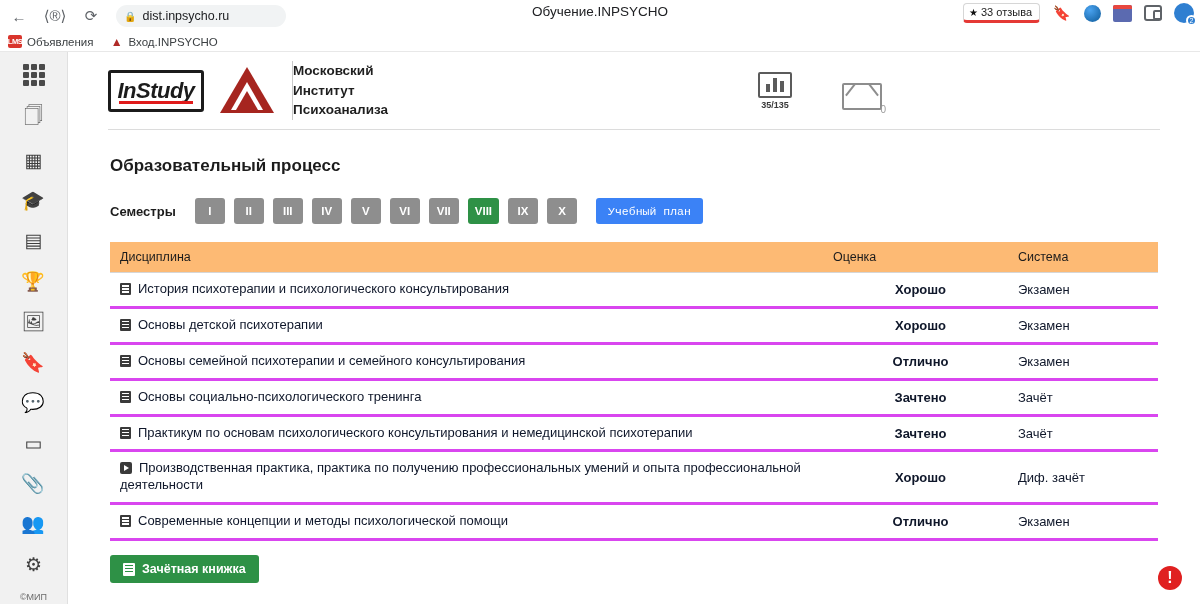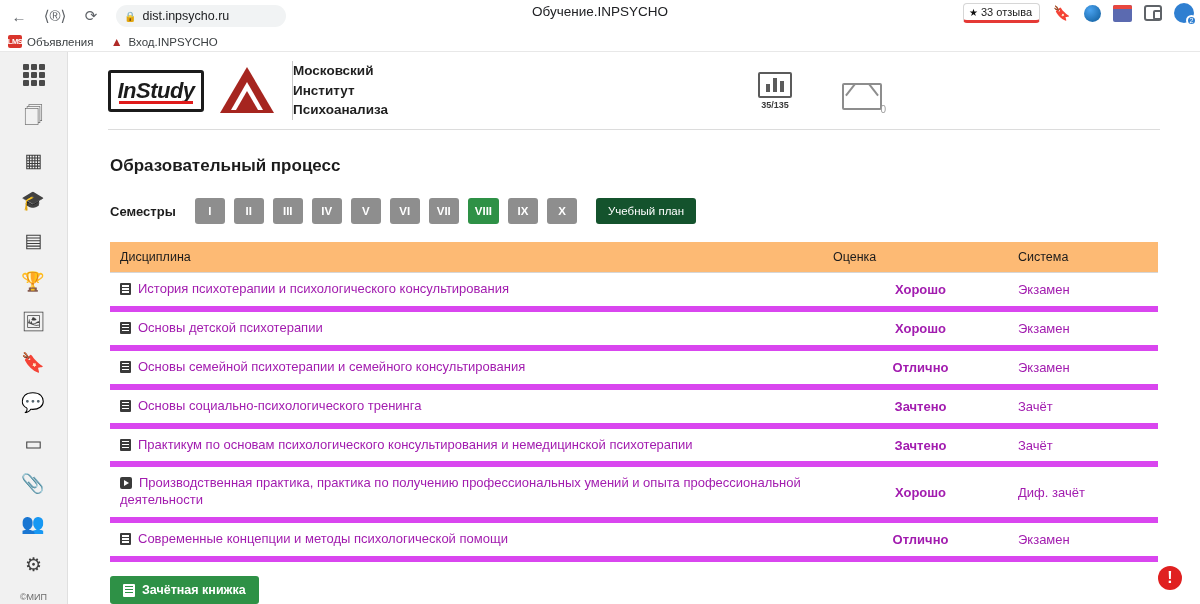--- a/index.html
+++ b/index.html
@@ -294,50 +294,51 @@
     color: #fff;
     border-radius: 3px;
     font-size: 11.5px; font-weight: bold;
     display: flex; align-items: center; justify-content: center;
     cursor: pointer;
     padding: 0 7px;
   }
   .sem-btn.active { background: #2e9146; }
   .plan-btn {
     height: 26px;
-    background: #14532d;
+    background: #3b82f6;
     color: #fff;
     border-radius: 3px;
     font-size: 11.5px;
     display: flex; align-items: center; justify-content: center;
     padding: 0 12px;
     margin-left: 10px;
     cursor: pointer;
+    font-family: Liberation Mono, monospace;
   }
 
   table.disc {
     width: 1048px;
     border-collapse: collapse;
     font-size: 13px;
   }
   table.disc thead th {
     background: #fdba74;
     text-align: left;
     font-size: 12.5px;
     font-weight: normal;
     color: #1c1c1c;
     padding: 8px 10px;
     border-bottom: 1px solid #d6d6d6;
   }
   table.disc thead th.c2 { width: 175px; padding-left: 0; }
   table.disc thead th.c3 { width: 150px; }
   table.disc tbody td {
     padding: 8px 10px;
-    border-bottom: 6px solid #d946ef;
-    color: #a21caf;
+    border-bottom: 3px solid #d946ef;
+    color: #0f172a;
     vertical-align: middle;
   }
   td.name { line-height: 1.3; }
   td.grade { font-weight: bold; text-align: center; width: 175px; padding-left:0;}
   td.system { color: #a9a9a9; width: 150px; }
   .doc-ic {
     display: inline-block;
     width: 11px; height: 12px;
     background: #3a3a3a;
     border-radius: 1px;

